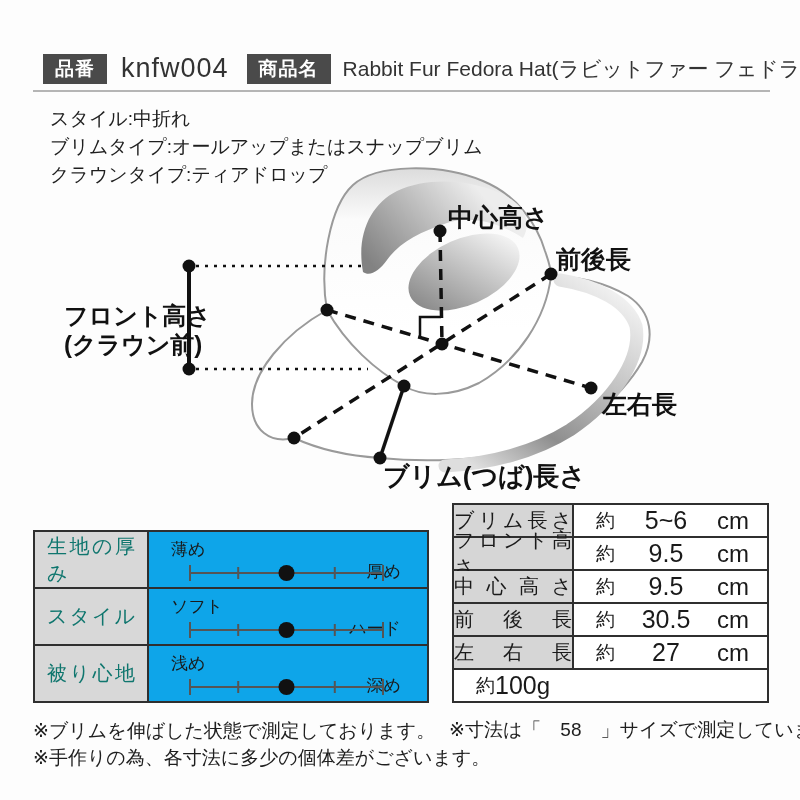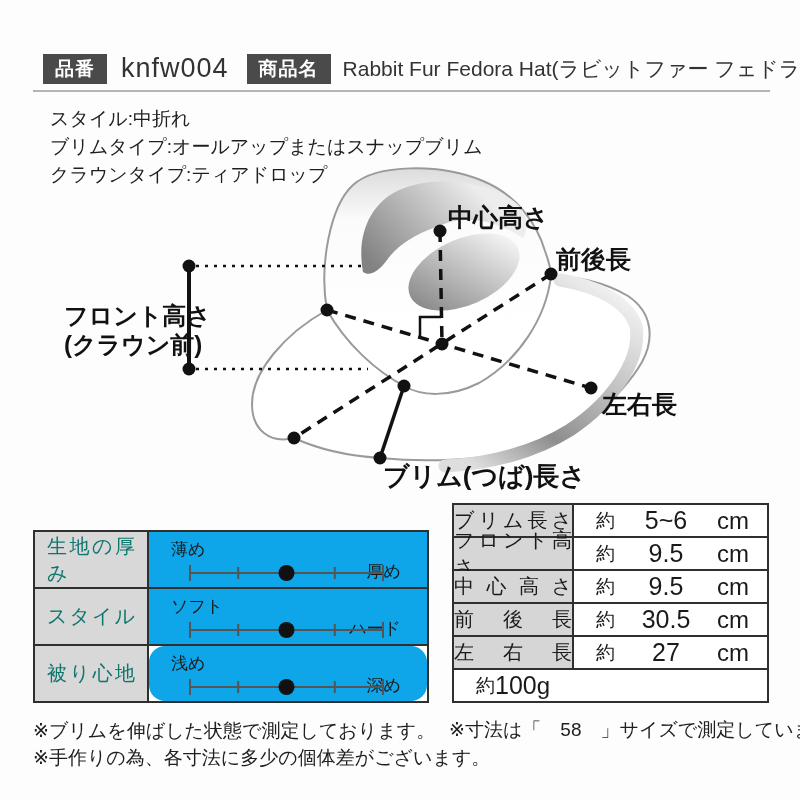--- a/index.html
+++ b/index.html
@@ -184,21 +184,21 @@
         <line x1="137.5" y1="35" x2="137.5" y2="47" stroke="#555" stroke-width="2"></line>
         <line x1="185.8" y1="35" x2="185.8" y2="47" stroke="#555" stroke-width="2"></line>
         <line x1="234" y1="33" x2="234" y2="49" stroke="#555" stroke-width="2"></line>
         <circle cx="137.5" cy="41" r="8" fill="#111"></circle>
       </svg>
     </div>
 
     <div class="lblcell row-last" style="border-bottom:none;">
       <div class="lbltxt">被り心地</div>
     </div>
-    <div class="sldcell row-last" style="border-bottom:none;border-radius:16px;">
+    <div class="sldcell row-last" style="border-bottom:none;">
       <span class="sld-l">浅め</span>
       <span class="sld-r">深め</span>
       <svg class="sldsvg" width="276" height="55">
         <line x1="41" y1="41" x2="234" y2="41" stroke="#555" stroke-width="2"></line>
         <line x1="41" y1="33" x2="41" y2="49" stroke="#555" stroke-width="2"></line>
         <line x1="89.2" y1="35" x2="89.2" y2="47" stroke="#555" stroke-width="2"></line>
         <line x1="137.5" y1="35" x2="137.5" y2="47" stroke="#555" stroke-width="2"></line>
         <line x1="185.8" y1="35" x2="185.8" y2="47" stroke="#555" stroke-width="2"></line>
         <line x1="234" y1="33" x2="234" y2="49" stroke="#555" stroke-width="2"></line>
         <circle cx="137.5" cy="41" r="8" fill="#111"></circle>

